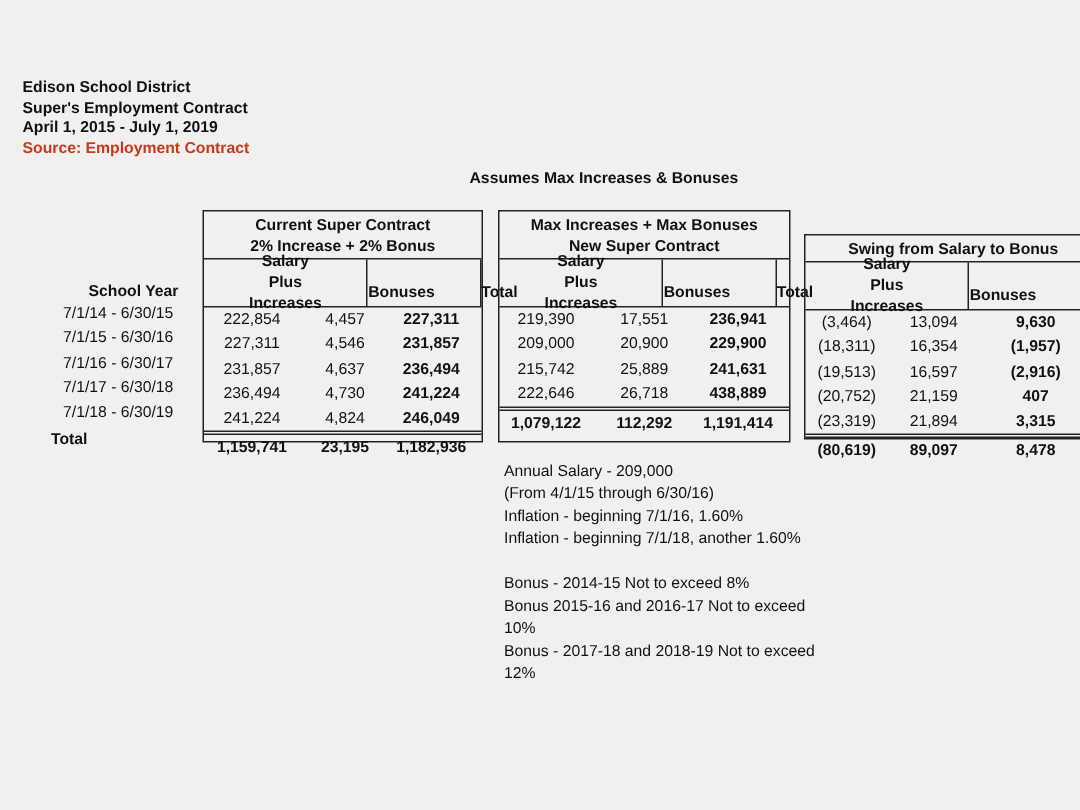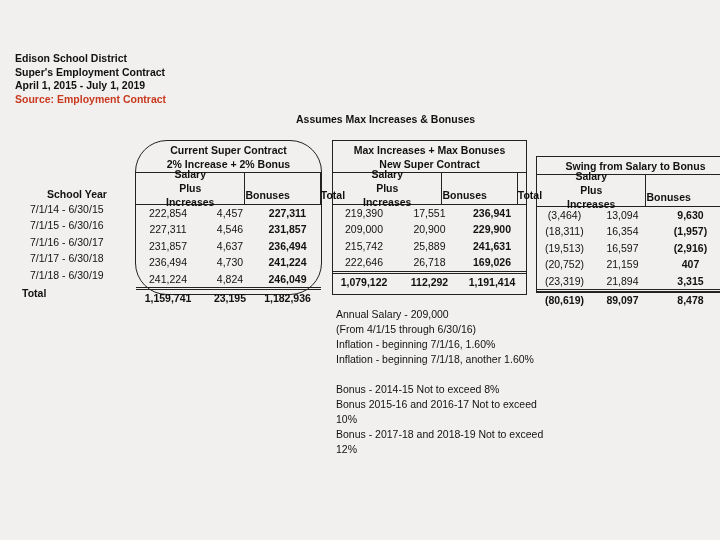--- a/index.html
+++ b/index.html
@@ -2,31 +2,31 @@
 <html><head>
 <meta charset="utf-8">
 <style>
   html, body { margin:0; padding:0; }
   body {
     width:720px; height:540px; background:#f1f0ee; position:relative; overflow:hidden;
     font-family: "Liberation Sans", "DejaVu Sans", sans-serif; color:#111;
   }
   .hdr { position:absolute; left:15px; top:52px; font-weight:bold; font-size:10.5px; line-height:13.5px; }
   .hdr .src { color:#c8391f; }
-  .assumes { position:absolute; left:296px; top:113px; font-weight:bold; font-size:10.5px; }
+  .assumes { position:absolute; left:313px; top:113px; font-weight:bold; font-size:10.5px; }
   .tbl { position:absolute; border:1px solid #222; box-sizing:border-box; font-size:10.5px; }
   .tbl .title { text-align:center; font-weight:bold; border-bottom:1px solid #222; line-height:14px; padding:2px 0 1px; }
   .tbl .colhdr { display:flex; border-bottom:1px solid #222; }
   .tbl .colhdr div { font-weight:bold; display:flex; align-items:flex-end; justify-content:center; text-align:center; line-height:14px; padding-bottom:2px; box-sizing:border-box;margin-left:30px; }
   .tbl .colhdr div + div { border-left:1px solid #222; }
   .tbl .row { display:flex; height:16.4px; line-height:16.4px; }
   .tbl .row div { text-align:center; box-sizing:border-box; padding-right:6px; }
   .tbl .row div.b { font-weight:bold; }
   .tbl .total { border-top:3px double #222; font-weight:bold; }
-  .years { position:absolute; left:22px; top:187px; font-size:10.5px; }
+  .years { position:absolute; left:34px; top:187px; font-size:10.5px; }
   .years .yh { font-weight:bold; text-align:center; width:110px; height:14px; line-height:14px; }
   .years .yr { height:16.4px; line-height:16.4px; padding-left:8px; }
   .years .yt { font-weight:bold; padding-left:0; margin-top:2px; }
   .notes { position:absolute; left:336px; top:307px; font-size:10.5px; line-height:15px; width:210px; }
   .notes .gap { height:15px; }
 </style>
 </head>
 <body>
 
 <div class="hdr">
@@ -41,21 +41,21 @@
 <div class="years">
   <div class="yh">School Year</div>
   <div class="yr">7/1/14 - 6/30/15</div>
   <div class="yr">7/1/15 - 6/30/16</div>
   <div class="yr">7/1/16 - 6/30/17</div>
   <div class="yr">7/1/17 - 6/30/18</div>
   <div class="yr">7/1/18 - 6/30/19</div>
   <div class="yr yt">Total</div>
 </div>
 
-<div class="tbl" style="left:135px; top:140px; width:187px; height:155px;border-radius:32px;">
+<div class="tbl" style="left:135px; top:140px; width:187px; height:155px;">
   <div class="title">
     <div>Current Super Contract</div>
     <div>2% Increase + 2% Bonus</div>
   </div>
   <div class="colhdr" style="height:31px;">
     <div style="width:70px;flex-direction:column;align-items:center;">
         <span>Salary Plus</span>
         <span>Increases</span>
       </div>
     <div style="width:54px;">Bonuses</div>
@@ -117,21 +117,21 @@
       <div class="b" style="flex:1">229,900</div>
     </div>
   <div class="row">
       <div style="width:68px">215,742</div>
       <div style="width:63px">25,889</div>
       <div class="b" style="flex:1">241,631</div>
     </div>
   <div class="row">
       <div style="width:68px">222,646</div>
       <div style="width:63px">26,718</div>
-      <div class="b" style="flex:1">169,026</div>
+      <div class="b" style="flex:1">438,889</div>
     </div>
   <div class="row total">
       <div style="width:68px">1,079,122</div>
       <div style="width:63px">112,292</div>
       <div style="flex:1">1,191,414</div>
     </div>
 </div>
 
 <div class="tbl" style="left:536px; top:156px; width:199px; height:137px;">
   <div class="title" style="line-height:14px;">

